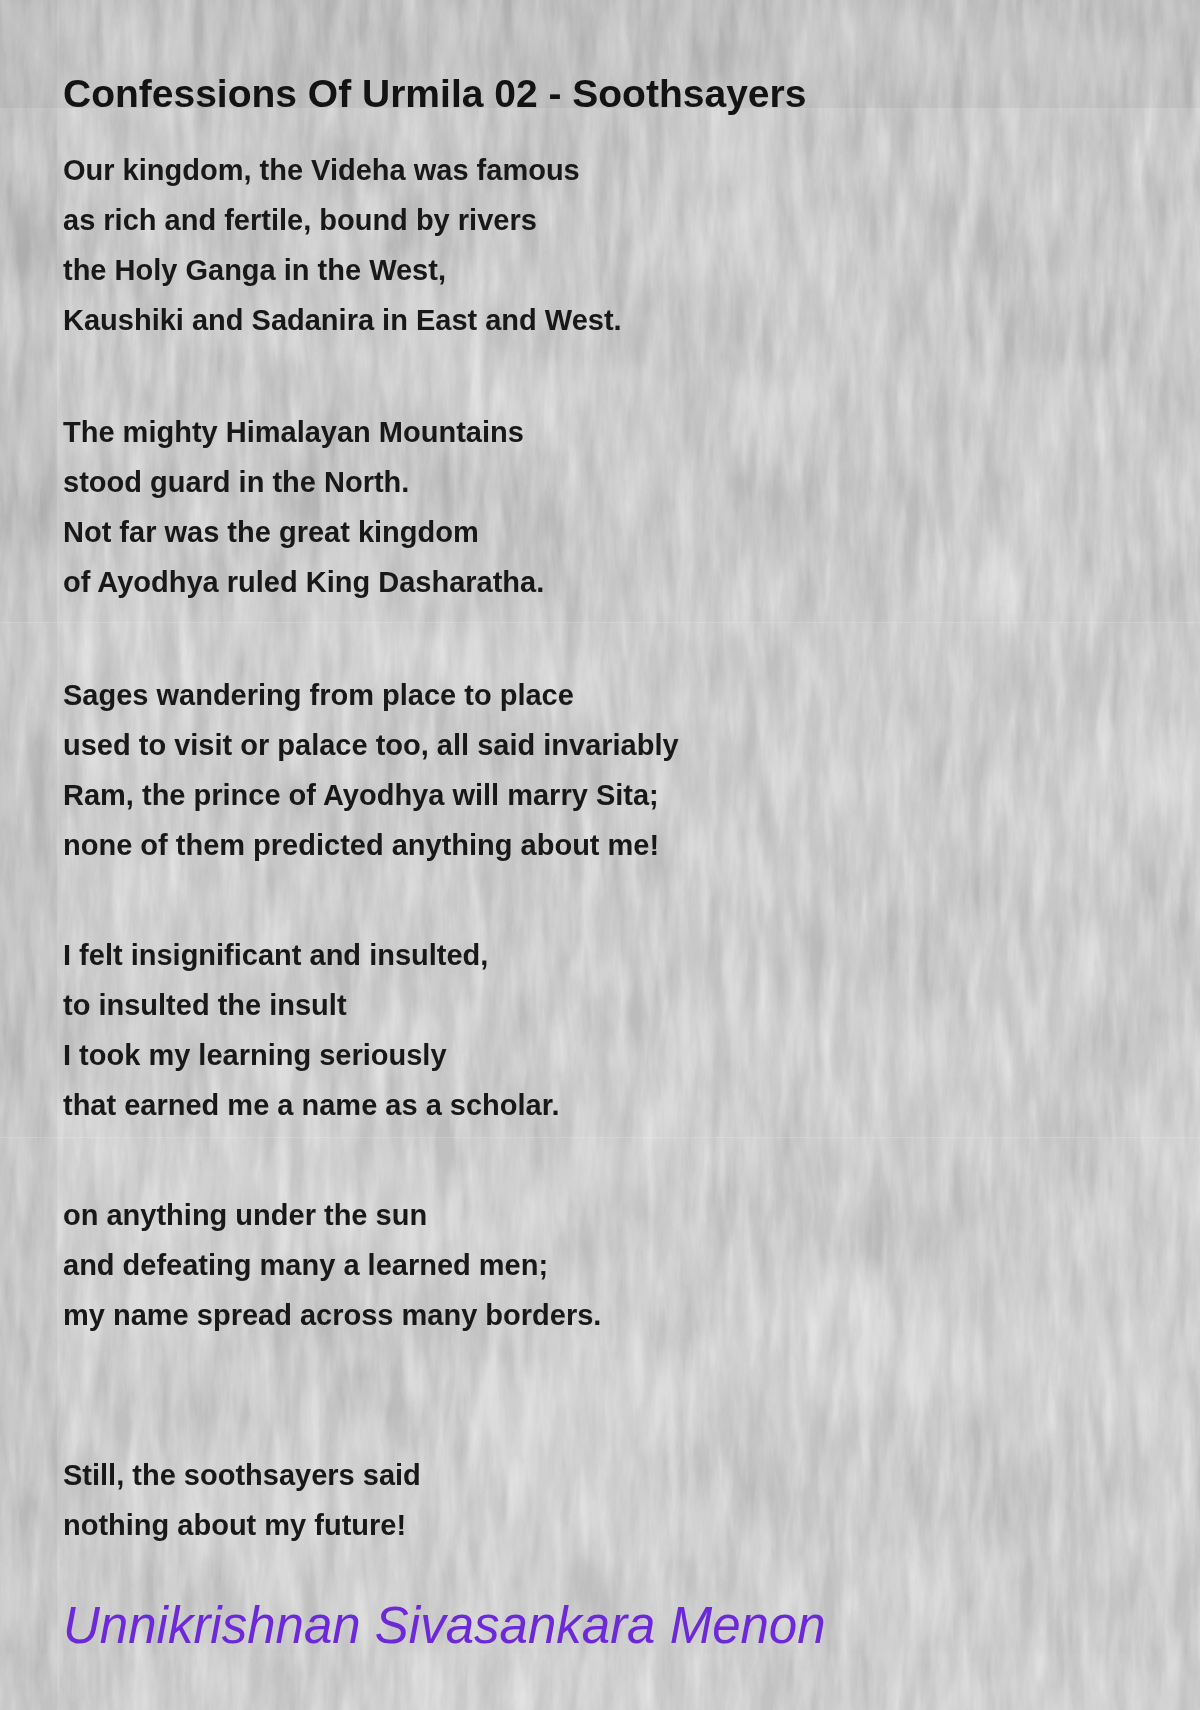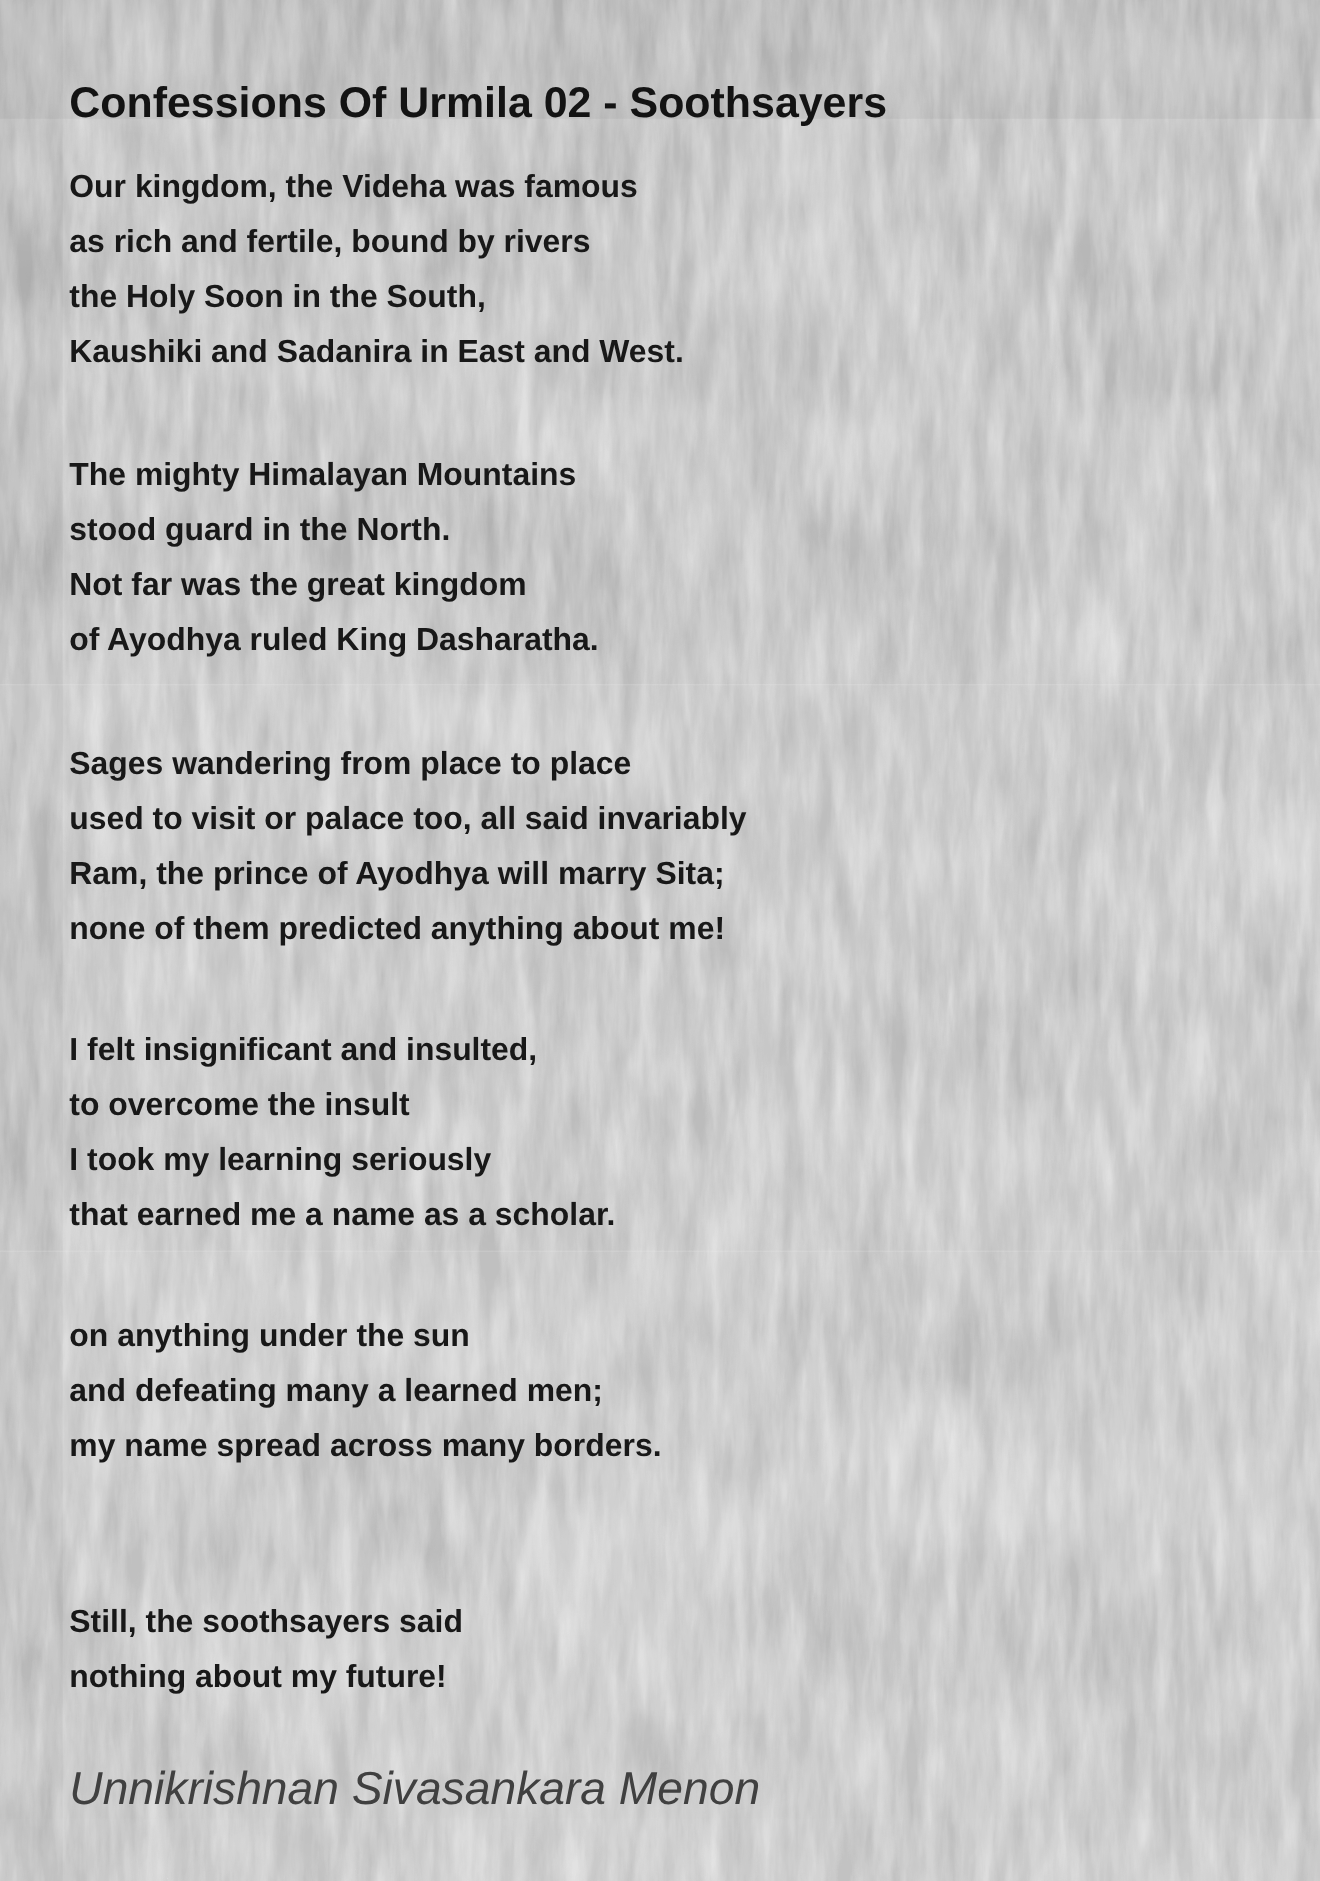--- a/index.html
+++ b/index.html
@@ -57,25 +57,25 @@
   .stanza-1 { top: 145px; }
   .stanza-2 { top: 407px; }
   .stanza-3 { top: 670px; }
   .stanza-4 { top: 930px; }
   .stanza-5 { top: 1190px; }
   .stanza-6 { top: 1450px; }
   .author {
     position: absolute;
     left: 63px;
     top: 1601px;
-    font-size: 42px;
+    font-size: 51px;
     line-height: 50px;
     font-style: italic;
     font-weight: 400;
-    color: #404040;
+    color: #6d28d9;
     white-space: nowrap;
   }
 </style>
 </head>
 <body>
 
 <div class="page">
 
   <svg class="texture" width="1200" height="1710" viewBox="0 0 1200 1710" preserveAspectRatio="none" aria-hidden="true">
     <defs>
@@ -116,41 +116,41 @@
     <rect x="0" y="1137" width="1200" height="1" fill="#ffffff" opacity="0.18"></rect>
   </svg>
 
   <div class="content">
 
     <h1 class="poem-title">Confessions Of Urmila 02 - Soothsayers</h1>
 
     <div class="stanza stanza-1">
       <div class="line">Our kingdom, the Videha was famous</div>
       <div class="line">as rich and fertile, bound by rivers</div>
-      <div class="line">the Holy Soon in the South,</div>
+      <div class="line">the Holy Ganga in the West,</div>
       <div class="line">Kaushiki and Sadanira in East and West.</div>
     </div>
 
     <div class="stanza stanza-2">
       <div class="line">The mighty Himalayan Mountains</div>
       <div class="line">stood guard in the North.</div>
       <div class="line">Not far was the great kingdom</div>
       <div class="line">of Ayodhya ruled King Dasharatha.</div>
     </div>
 
     <div class="stanza stanza-3">
       <div class="line">Sages wandering from place to place</div>
       <div class="line">used to visit or palace too, all said invariably</div>
       <div class="line">Ram, the prince of Ayodhya will marry Sita;</div>
       <div class="line">none of them predicted anything about me!</div>
     </div>
 
     <div class="stanza stanza-4">
       <div class="line">I felt insignificant and insulted,</div>
-      <div class="line">to overcome the insult</div>
+      <div class="line">to insulted the insult</div>
       <div class="line">I took my learning seriously</div>
       <div class="line">that earned me a name as a scholar.</div>
     </div>
 
     <div class="stanza stanza-5">
       <div class="line">on anything under the sun</div>
       <div class="line">and defeating many a learned men;</div>
       <div class="line">my name spread across many borders.</div>
     </div>
 

